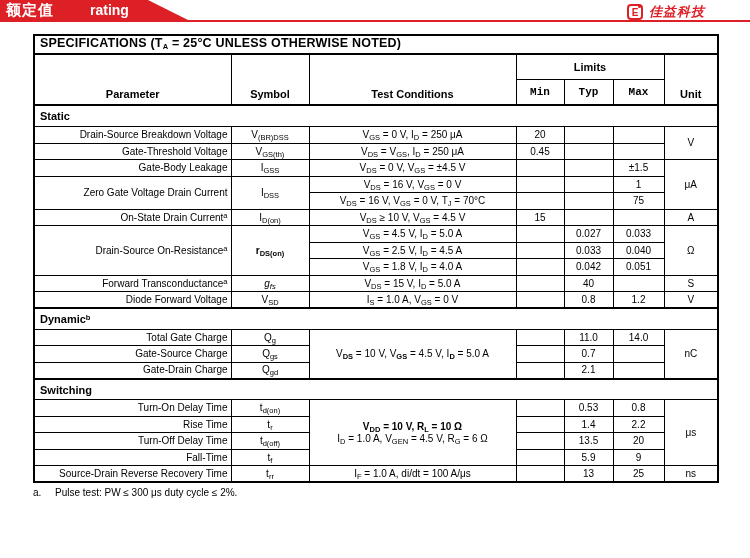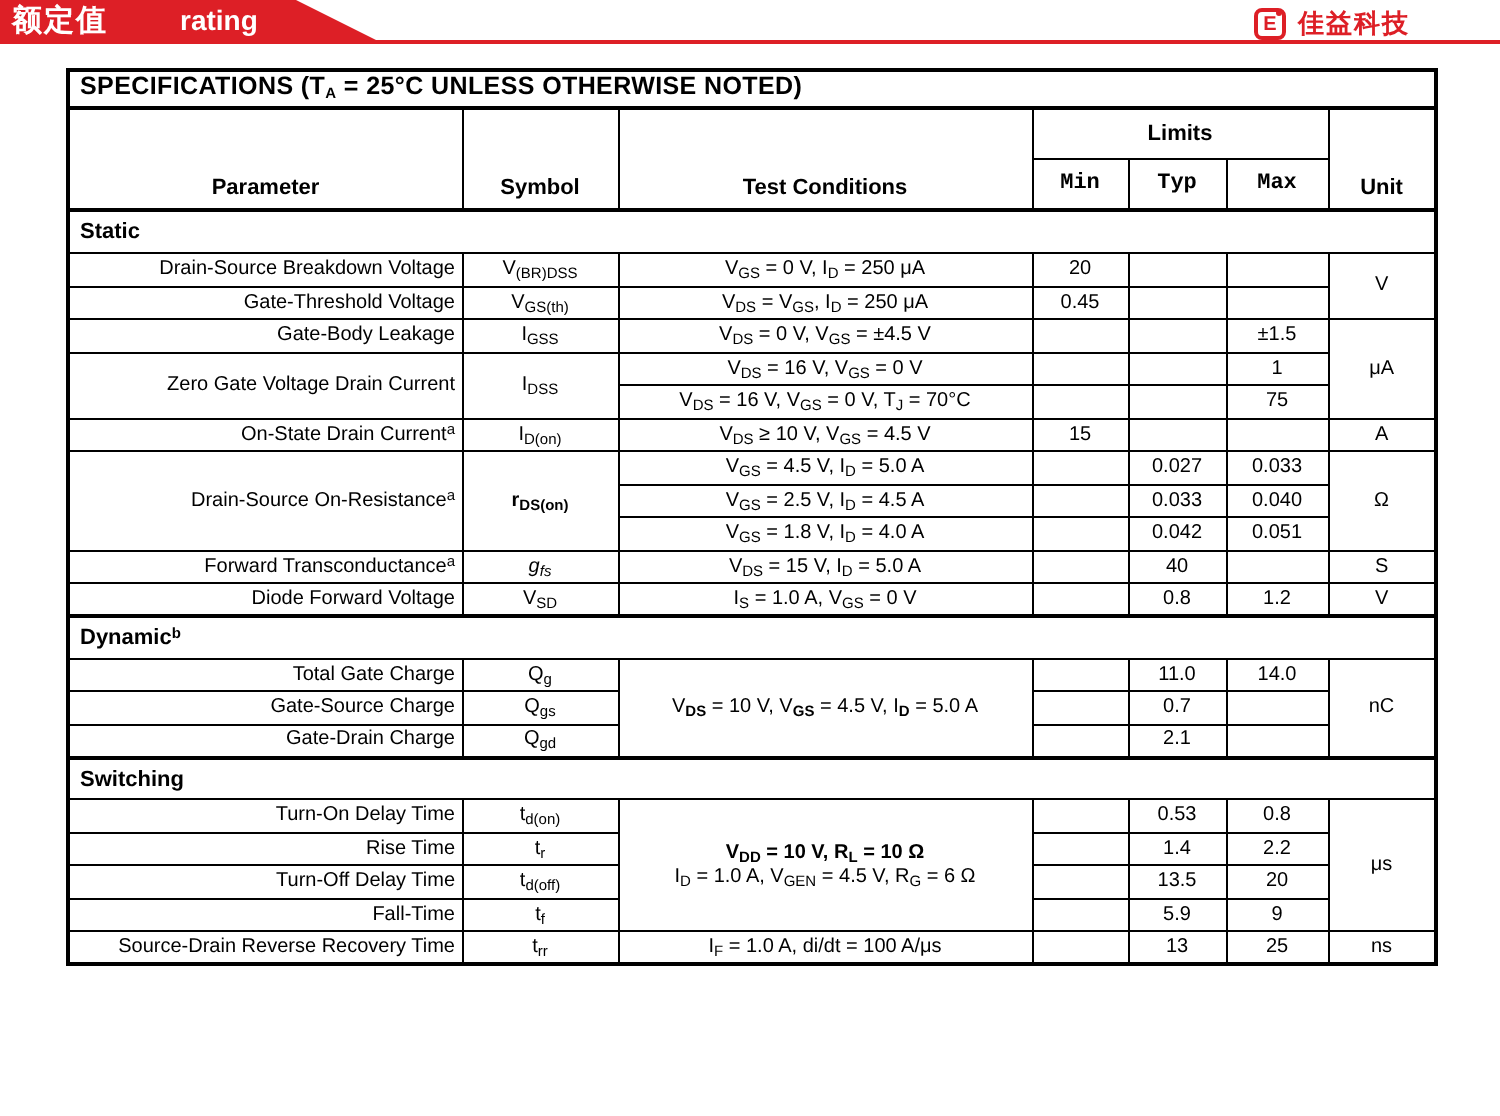--- a/index.html
+++ b/index.html
@@ -12,21 +12,21 @@
     background:#dd1f26; clip-path:polygon(0 0,148px 0,190px 100%,0 100%); }
   .red-rule { position:absolute; left:0; top:20px; width:750px; height:1.5px; background:#dd1f26; }
   .banner-zh { position:absolute; left:6px; top:1px; color:#fff; font-size:15px; font-weight:bold; letter-spacing:1px; }
   .banner-en { position:absolute; left:90px; top:2px; color:#fff; font-size:14px; font-weight:bold; }
 
   
   .logo { position:absolute; left:627px; top:3px; display:flex; align-items:center; }
   .logo-mark { position:relative; width:16px; height:16px; border:2px solid #dd1f26; border-radius:4px;
     color:#dd1f26; font-size:10px; font-weight:bold; display:flex; align-items:center; justify-content:center; }
   .logo-dot { position:absolute; right:0px; top:-1px; width:3px; height:3px; background:#dd1f26; border-radius:50%; }
-  .logo-text { margin-left:6px; color:#dd1f26; font-size:13px; font-weight:600; letter-spacing:1px; }
+  .logo-text { margin-left:6px; color:#dd1f26; font-size:13px; font-weight:600; letter-spacing:1px;font-style:italic; }
 
   
   table.spec { position:absolute; left:33px; top:34px; width:684px; border-collapse:collapse;
     border:2px solid #000; table-layout:fixed; }
   .spec th, .spec td { border:1px solid #000; font-size:10px; line-height:1.15;
     text-align:center; vertical-align:middle; padding:1px 3px; }
   .spec tr.title-row th { border-bottom:2px solid #000; text-align:left; font-size:12.5px;
     font-weight:bold; padding:0 5px 3px; letter-spacing:0.2px; }
   .spec thead th { font-weight:bold; font-size:11px; }
   .spec thead tr.hdr2 th { border-bottom:2px solid #000; height:20px;font-family:Liberation Mono, monospace; }
@@ -253,15 +253,18 @@
           <td class="cond">I<sub>F</sub> = 1.0 A, di/dt = 100 A/μs</td>
           <td class="min"></td>
           <td class="typ">13</td>
           <td class="max">25</td>
           <td class="unit">ns</td>
         </tr>
       </tbody>
   </table>
 
   <div class="notes">
+    <div>
+      <span class="note-label">a.</span><span>Pulse test:  PW ≤ 300 μs duty cycle ≤ 2%.</span>
+    </div>
   </div>
 
 </div>
 
 </body></html>

